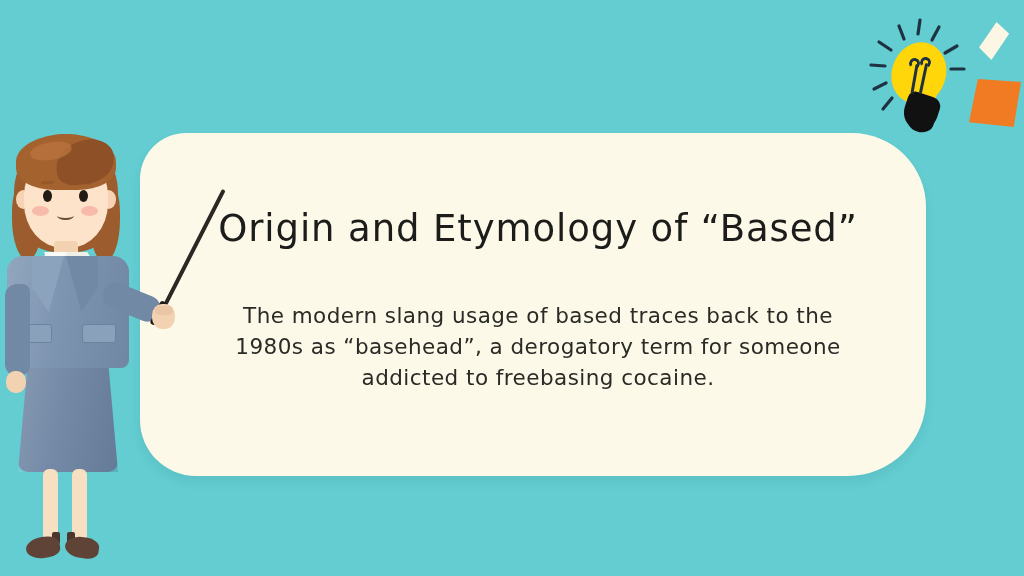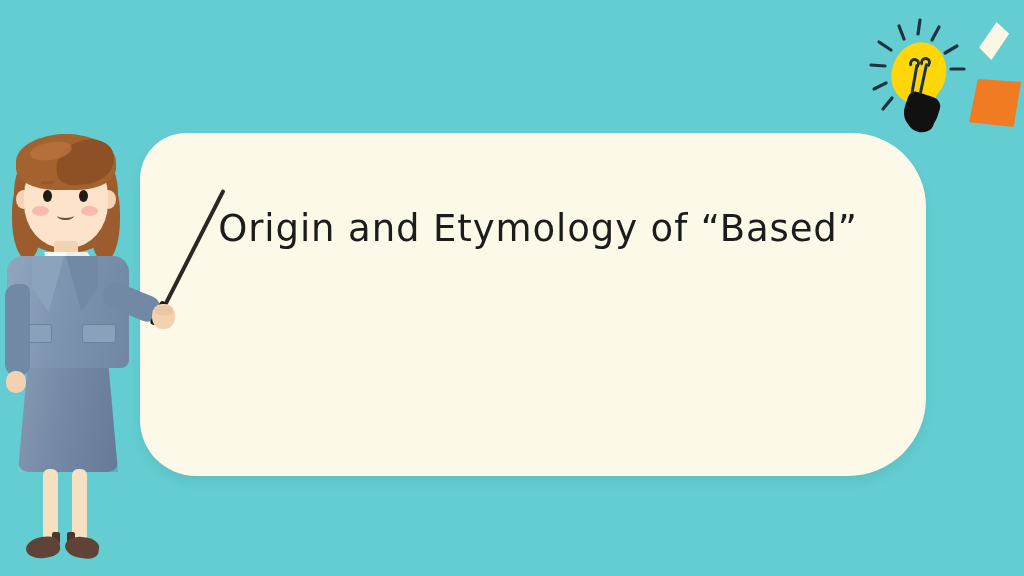--- a/index.html
+++ b/index.html
@@ -457,20 +457,21 @@
     <div class="bulb-base2"></div>
     <div class="fil-loop1"></div>
     <div class="fil-loop2"></div>
     <div class="fil fil-a"></div>
     <div class="fil fil-b"></div>
   </div>
 
   <div class="card">
     <div class="card-inner">
       <div class="card-title">Origin and Etymology of “Based”</div>
+      <div class="card-body">The modern slang usage of based traces back to the 1980s as “basehead”, a derogatory term for someone addicted to freebasing cocaine.</div>
     </div>
   </div>
 
   <div class="teacher">
     <div class="hair-back"></div>
     <div class="hair-back-l"></div>
     <div class="hair-back-r"></div>
     <div class="ear ear-l"></div>
     <div class="ear ear-r"></div>
 

